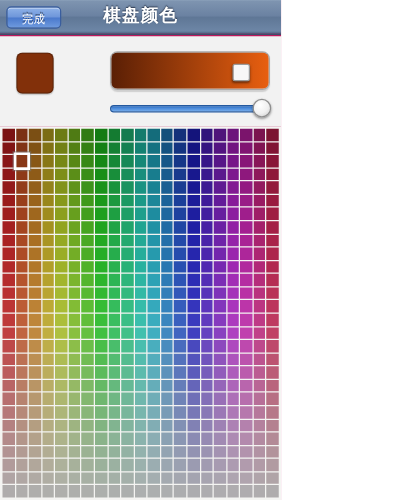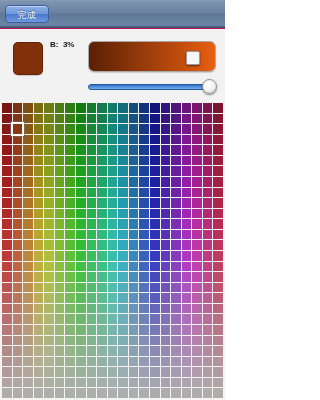--- a/index.html
+++ b/index.html
@@ -98,28 +98,28 @@
     pointer-events:none;
   }
 </style>
 </head>
 <body>
 
 <div id="app">
 
   <div id="titlebar">
     <div id="done-btn">完成</div>
+    <div id="title">棋盘颜色</div>
   </div>
 
   <div id="controls">
 
     <div id="swatch" style="background: rgb(130, 48, 10);"></div>
 
     <div id="readout">
-      <div>B:  3%</div>
     </div>
 
     <div id="gradbar">
       <div class="fill" style="background: linear-gradient(to right, rgb(90, 31, 5) 0%, rgb(232, 95, 16) 100%);"></div>
       <div id="grad-handle" style="left: calc(82% - 6px);"></div>
     </div>
 
     <div id="alpha-row">
       <div id="alpha-track"></div>
       <div id="alpha-knob" style="left: calc(100% - 14px);"></div>

